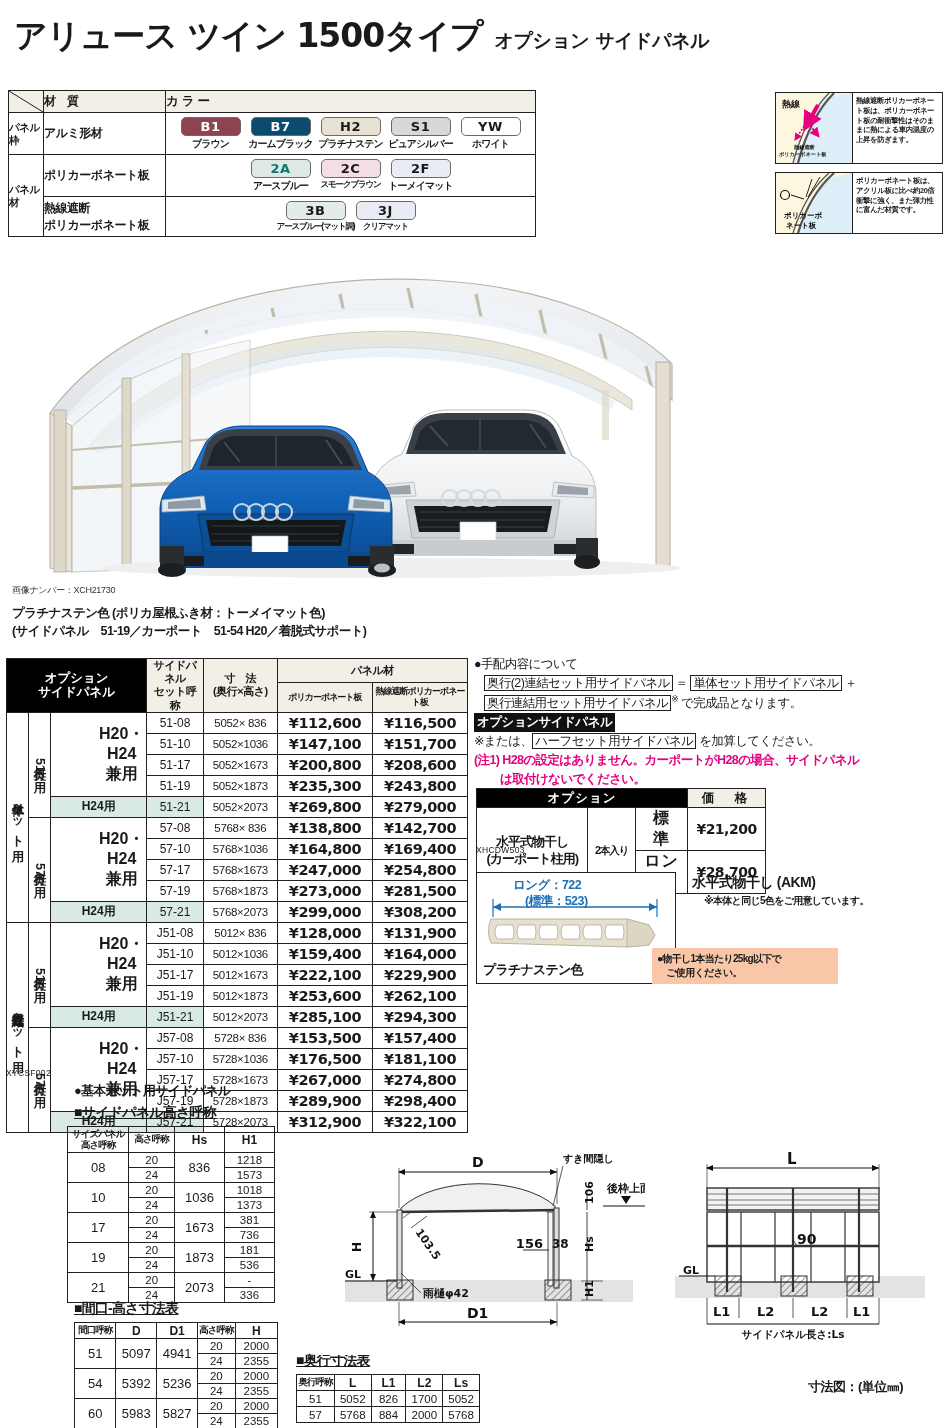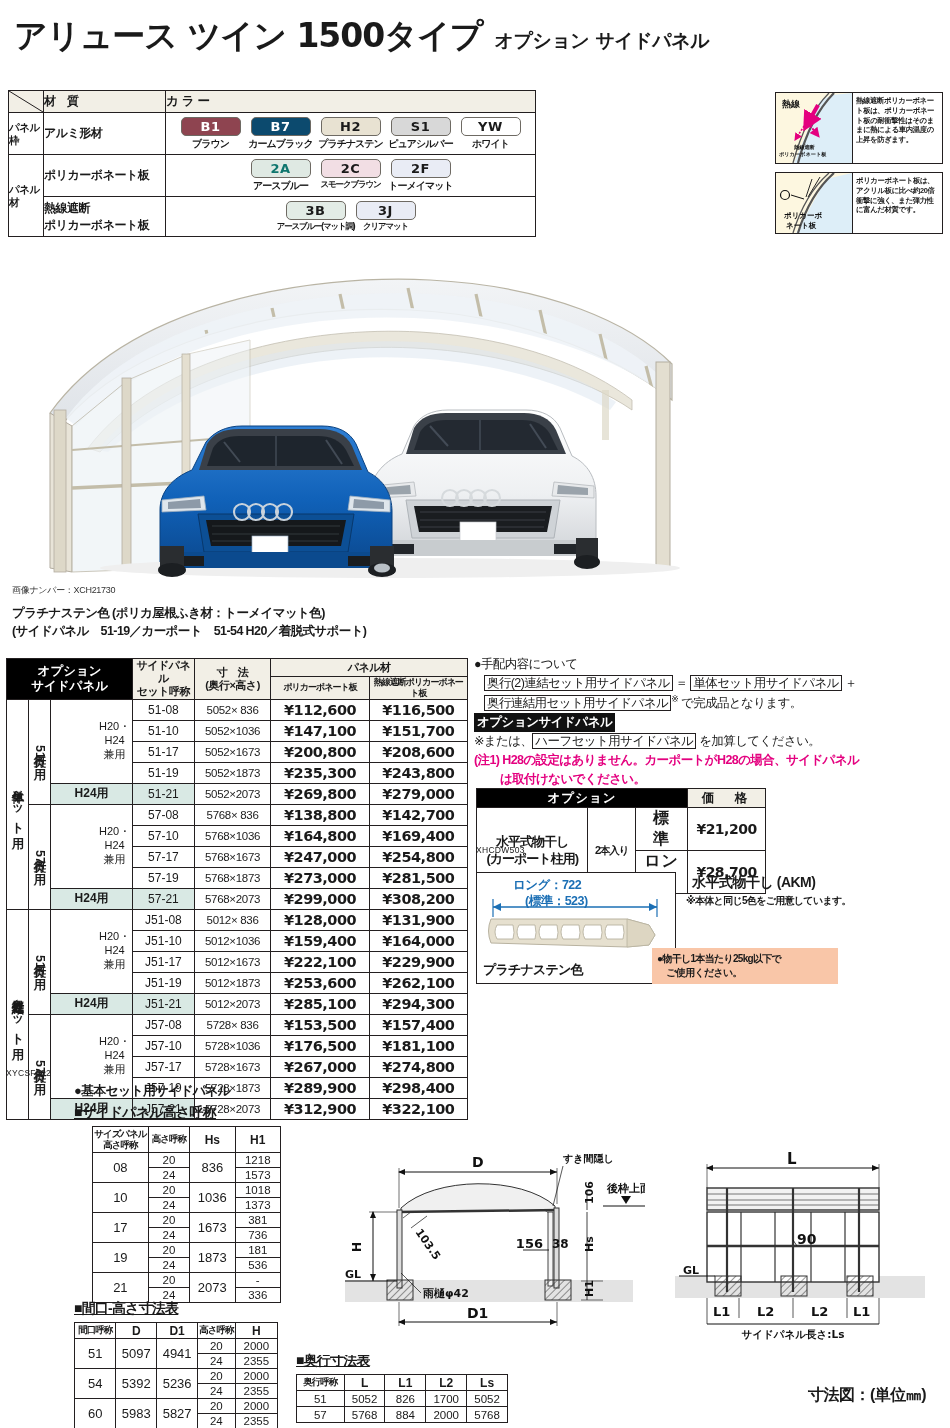--- a/index.html
+++ b/index.html
@@ -54,21 +54,21 @@
 
   
   #price-table { left:6px; top:658px; width:462px; }
   table.ptbl { border-collapse:collapse; width:100%; font-size:11px; }
   table.ptbl td, table.ptbl th { border:1px solid #231f20; padding:0 2px; text-align:center; vertical-align:middle; }
   .ptbl .blackhdr { background:#000; color:#fff; font-weight:bold; font-size:12.5px; line-height:1.15; letter-spacing:0px;}
   .ptbl .beighdr { background:#f2efe6; font-weight:bold; font-size:11px; line-height:1.2; letter-spacing:-0.5px;}
   .ptbl .beighdr.small { font-size:9px; letter-spacing:-1px; }
   .ptbl .vlabel { writing-mode:vertical-rl; text-orientation:upright; font-weight:bold; font-size:12.5px; letter-spacing:1px; white-space:nowrap; }
   .ptbl .vlabel-n { writing-mode:vertical-rl; font-weight:bold; font-size:12.5px; letter-spacing:0px; white-space:nowrap; }
-  .ptbl .grp { font-size:11px; font-weight:normal; line-height:1.25;padding-left:48px; }
+  .ptbl .grp { font-size:16px; font-weight:bold; line-height:1.25;padding-left:48px; }
   .ptbl .h24 { background:#d9e9e4; font-size:12px; font-weight:bold; }
   .ptbl .code { font-size:12px; height:21px; letter-spacing:0px;}
   .ptbl .code.tint { background:#d9e9e4; }
   .ptbl .dim { font-size:11.5px; letter-spacing:-0.3px; white-space:nowrap;}
   .ptbl .price { font-size:14.5px; font-weight:bold; font-family:"DejaVu Sans",sans-serif; letter-spacing:-0.5px;}
   #price-code { left:6px; top:1068px; font-size:8.5px; letter-spacing:0.3px; color:#222; }
 
   
   #notes { left:474px; top:655px; width:470px; font-size:12.5px; line-height:1.5; letter-spacing:-0.6px; }
   #notes .ln { white-space:nowrap; }
@@ -85,47 +85,47 @@
   .otbl .ohdr-beige { background:#f2efe6; font-weight:bold; font-size:12.5px; letter-spacing:4px;}
   .otbl .oname { font-size:13px; font-weight:bold; line-height:1.25; letter-spacing:-1px; }
   .otbl .ocount { font-size:10.5px; font-weight:bold; letter-spacing:-1px;}
   .otbl .okind { font-size:16px; font-weight:bold; letter-spacing:1px;}
   .otbl .oprice { font-size:14px; font-weight:bold; font-family:"DejaVu Sans",sans-serif; letter-spacing:-0.5px;}
   #opt-code { left:476px; top:845px; font-size:8.5px; letter-spacing:0.3px; }
 
   
   #hanger-box { left:476px; top:872px; width:200px; height:112px; border:1px solid #231f20; background:#fff; }
   #hanger-title { left:692px; top:874px; font-size:14px; font-weight:bold; letter-spacing:-0.5px; }
-  #hanger-note { left:686px; top:894px; font-size:10px; font-weight:bold; letter-spacing:-0.7px; }
+  #hanger-note { left:704px; top:894px; font-size:10px; font-weight:bold; letter-spacing:-0.7px; }
   #weight-note {
      left:652px; top:948px; width:186px; background:#f9c6a8; border:1px solid #f9c6a8;
      font-size:10px; font-weight:bold; line-height:1.4; padding:3px 4px; letter-spacing:-0.7px;
   }
 
   
   #sec1-title { left:74px; top:1082px; font-size:13px; font-weight:bold; letter-spacing:-0.8px; }
   #sec2-title { left:74px; top:1104px; font-size:14px; font-weight:bold; letter-spacing:-0.8px; text-decoration:underline; }
-  #height-table { left:92px; top:1126px; width:189px; }
+  #height-table { left:67px; top:1126px; width:208px; }
   table.btbl { border-collapse:collapse; width:100%; }
   table.btbl td { border:1px solid #231f20; text-align:center; vertical-align:middle; font-size:12px; padding:0; }
   .btbl .bh { font-size:9.5px; font-weight:bold; line-height:1.1; letter-spacing:-1px;}
   .btbl .bh2 { font-size:12px; font-weight:bold; }
   .btbl .num { font-size:13px; }
   .btbl .small { font-size:11.5px; }
 
   #sec3-title { left:74px; top:1300px; font-size:14px; font-weight:bold; letter-spacing:-0.8px; text-decoration:underline; }
   #width-table { left:74px; top:1322px; width:204px; }
 
   #sec4-title { left:296px; top:1352px; font-size:14px; font-weight:bold; letter-spacing:-0.8px; text-decoration:underline; }
-  #depth-table { left:296px; top:1374px; width:212px; }
+  #depth-table { left:296px; top:1374px; width:184px; }
 
   
   #drawing-front { left:315px; top:1140px; width:330px; height:215px; }
   #drawing-side { left:645px; top:1140px; width:300px; height:230px; }
-  #unit-note { left:808px; top:1378px; font-size:16px; font-weight:bold; letter-spacing:-0.5px;margin-top:7px; }
+  #unit-note { left:808px; top:1378px; font-size:13px; font-weight:bold; letter-spacing:-0.5px; }
 </style>
 </head>
 <body>
 
 <div class="abs" id="title-bar">
   <span id="title-main">アリュース ツイン 1500タイプ</span>
   <span id="title-sub">オプション サイドパネル</span>
 </div>
 
 <div class="abs" id="color-table">

